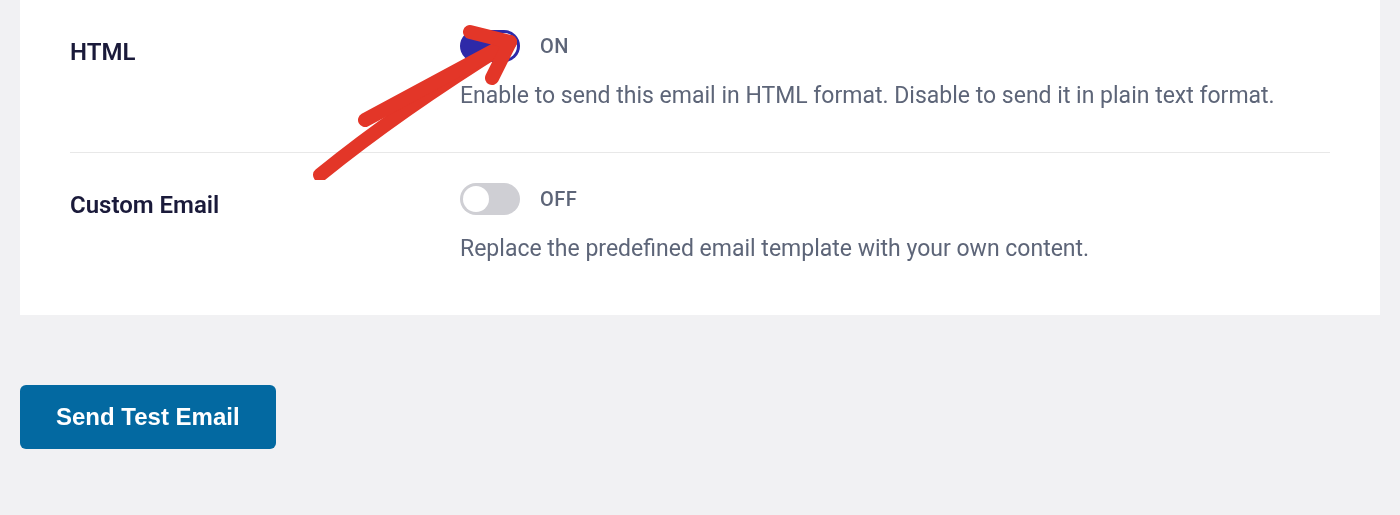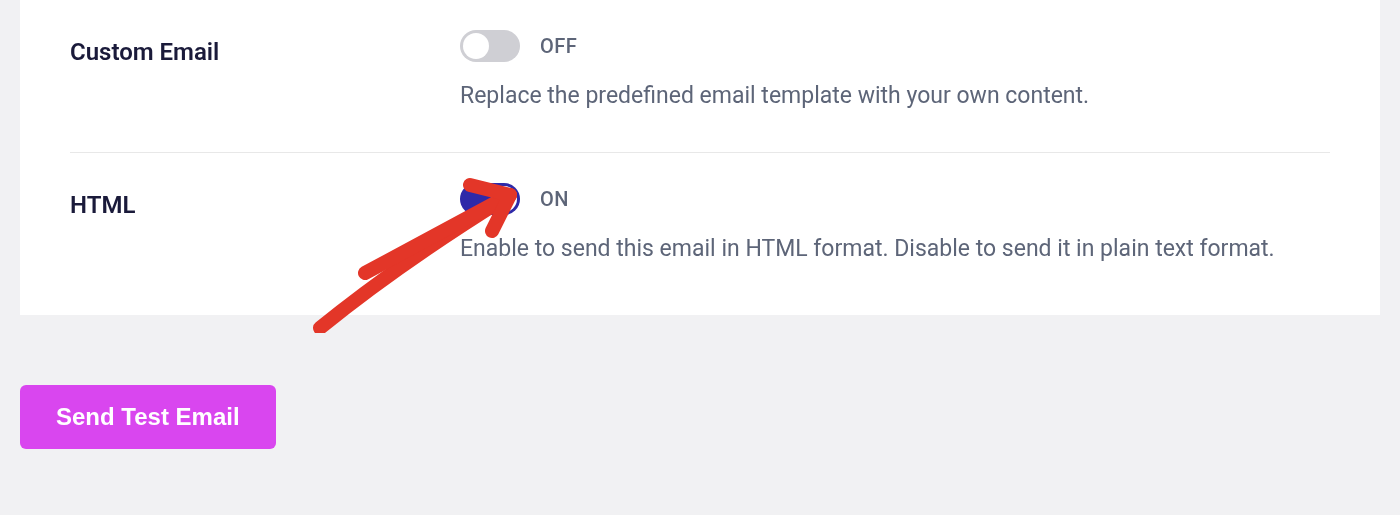--- a/index.html
+++ b/index.html
@@ -83,21 +83,21 @@
     }
     .description {
       font-size: 23px;
       color: #5d6578;
       line-height: 1.4;
     }
     .footer {
       padding: 70px 20px 0 20px;
     }
     .send-button {
-      background: #d946ef;
+      background: #0369a1;
       color: #ffffff;
       font-size: 24px;
       font-weight: 600;
       padding: 18px 36px;
       border: none;
       border-radius: 6px;
       cursor: pointer;
     }
     .arrow-annotation {
       position: absolute;
@@ -106,51 +106,51 @@
       pointer-events: none;
       z-index: 10;
     }
   </style>
 </head>
 <body>
 
 <div class="panel">
 
   <div class="setting-row">
-    <div class="label-col">
-      <span class="label-text">Custom Email</span>
-    </div>
-    <div class="control-col">
-      <div class="toggle-row">
-        <div class="toggle off">
-          <div class="toggle-knob"></div>
-        </div>
-        <span class="toggle-state">OFF</span>
-      </div>
-      <div class="description">Replace the predefined email template with your own content.</div>
-    </div>
-  </div>
-
-  <div class="setting-row">
     <svg class="arrow-annotation" width="230" height="170" viewBox="0 0 230 170">
       <path d="M 20 165 Q 100 100 210 32" stroke="#e33628" stroke-width="14" fill="none" stroke-linecap="round"></path>
       <path d="M 65 110 Q 130 75 210 32" stroke="#e33628" stroke-width="14" fill="none" stroke-linecap="round"></path>
       <path d="M 210 32 L 170 22 M 210 32 L 192 68" stroke="#e33628" stroke-width="14" fill="none" stroke-linecap="round"></path>
     </svg>
     <div class="label-col">
       <span class="label-text">HTML</span>
     </div>
     <div class="control-col">
       <div class="toggle-row">
         <div class="toggle on">
           <div class="toggle-knob"></div>
         </div>
         <span class="toggle-state">ON</span>
       </div>
       <div class="description">Enable to send this email in HTML format. Disable to send it in plain text format.</div>
     </div>
   </div>
 
+  <div class="setting-row">
+    <div class="label-col">
+      <span class="label-text">Custom Email</span>
+    </div>
+    <div class="control-col">
+      <div class="toggle-row">
+        <div class="toggle off">
+          <div class="toggle-knob"></div>
+        </div>
+        <span class="toggle-state">OFF</span>
+      </div>
+      <div class="description">Replace the predefined email template with your own content.</div>
+    </div>
+  </div>
+
 </div>
 
 <div class="footer">
   <button class="send-button">Send Test Email</button>
 </div>
 
 </body></html>

